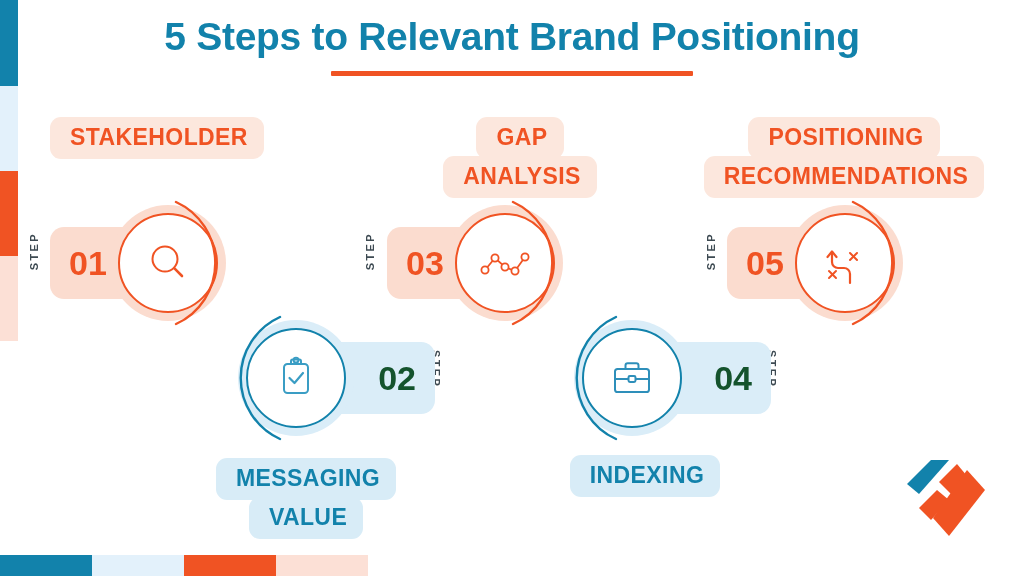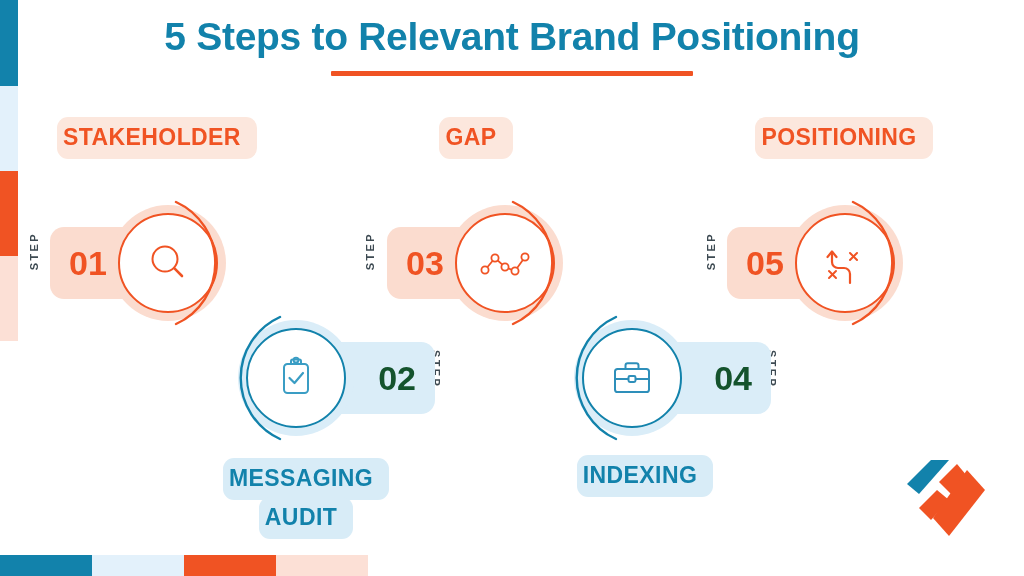--- a/index.html
+++ b/index.html
@@ -72,21 +72,21 @@
     position: absolute;
     display: flex;
     flex-direction: column;
     align-items: center;
   }
   .label-line {
     font-size: 23px;
     font-weight: bold;
     letter-spacing: 0.4px;
     line-height: 1;
-    padding: 9px 16px 10px 6px;
+    padding: 9px 16px 10px 20px;
     border-radius: 11px;
     white-space: nowrap;
   }
   .label-line.l1 { border-radius: 11px 11px 11px 11px; }
   .label-line.l2 { margin-top: -3px; }
 
   .orange .label-line { background: #fce7dd; color: #f05323; }
   .blue   .label-line { background: #d8ecf7; color: #1282ab; }
 
   
@@ -194,21 +194,21 @@
     </div>
 
     <svg class="arc" style="left:160px;top:196px;width:80px;height:134px;" viewBox="0 0 80 134">
       <path d="M 16 6 A 67 67 0 0 1 16 128" fill="none" stroke="#f05323" stroke-width="2.4" stroke-linecap="round"></path>
     </svg>
   </div>
 
   <div class="step blue">
     <div class="label-stack" style="left:208px;top:458px;width:196px;justify-content:flex-end;">
       <div class="label-line l1">MESSAGING</div>
-      <div class="label-line l2">AUDIT</div>
+      <div class="label-line l2">VALUE</div>
     </div>
     <div class="step-word down" style="left:430px;top:350px;">STEP</div>
     <div class="num-pill right-side" style="left:296px;top:342px;width:120px;">
       <span>02</span>
     </div>
     <div class="halo" style="left:238px;top:320px;width:116px;height:116px;"></div>
     <div class="ring" style="left:246px;top:328px;width:100px;height:100px;"></div>
     <div class="icon-holder" style="left:271px;top:353px;width:50px;height:50px;">
       <svg width="44" height="44" viewBox="0 0 44 44">
         <rect x="10" y="8" width="24" height="29" rx="3.5" fill="none" stroke="#3a9dc4" stroke-width="2"></rect>
@@ -216,22 +216,23 @@
         <circle cx="22" cy="4.2" r="2.4" fill="none" stroke="#3a9dc4" stroke-width="2"></circle>
         <polyline points="15.5,22 20.5,27 29,17" fill="none" stroke="#3a9dc4" stroke-width="2.2" stroke-linecap="round" stroke-linejoin="round"></polyline>
       </svg>
     </div>
     <svg class="arc" style="left:216px;top:311px;width:80px;height:134px;" viewBox="0 0 80 134">
       <path d="M 64 6 A 67 67 0 0 0 64 128" fill="none" stroke="#1282ab" stroke-width="2.4" stroke-linecap="round"></path>
     </svg>
   </div>
 
   <div class="step orange">
-    <div class="label-stack" style="left:394px;top:117px;width:164px;">
+    <div class="label-stack" style="left:438px;top:117px;width:164px;">
       <div class="label-line l1">GAP</div>
+      <div class="label-line l2">ANALYSIS</div>
     </div>
     <div class="step-word up" style="left:364px;top:232px;">STEP</div>
     <div class="num-pill left-side" style="left:387px;top:227px;width:120px;">
       <span>03</span>
     </div>
     <div class="halo" style="left:447px;top:205px;width:116px;height:116px;"></div>
     <div class="ring" style="left:455px;top:213px;width:100px;height:100px;"></div>
     <div class="icon-holder" style="left:478px;top:238px;width:54px;height:50px;">
       <svg width="52" height="36" viewBox="0 0 52 36">
         <polyline points="6,25 16,13 26,22 36,26 46,12" fill="none" stroke="#f05323" stroke-width="1.8"></polyline>
@@ -266,20 +267,21 @@
       </svg>
     </div>
     <svg class="arc" style="left:552px;top:311px;width:80px;height:134px;" viewBox="0 0 80 134">
       <path d="M 64 6 A 67 67 0 0 0 64 128" fill="none" stroke="#1282ab" stroke-width="2.4" stroke-linecap="round"></path>
     </svg>
   </div>
 
   <div class="step orange">
     <div class="label-stack" style="left:684px;top:117px;width:320px;text-align:right;">
       <div class="label-line l1">POSITIONING</div>
+      <div class="label-line l2">RECOMMENDATIONS</div>
     </div>
     <div class="step-word up" style="left:705px;top:232px;">STEP</div>
     <div class="num-pill left-side" style="left:727px;top:227px;width:120px;">
       <span>05</span>
     </div>
     <div class="halo" style="left:787px;top:205px;width:116px;height:116px;"></div>
     <div class="ring" style="left:795px;top:213px;width:100px;height:100px;"></div>
     <div class="icon-holder" style="left:818px;top:236px;width:54px;height:54px;">
       <svg width="50" height="50" viewBox="0 0 50 50">
         <path d="M12 14 L12 24 A6 6 0 0 0 18 30 L24 30 A6 6 0 0 1 30 36 L30 45" fill="none" stroke="#f05323" stroke-width="2.2" stroke-linecap="round"></path>

